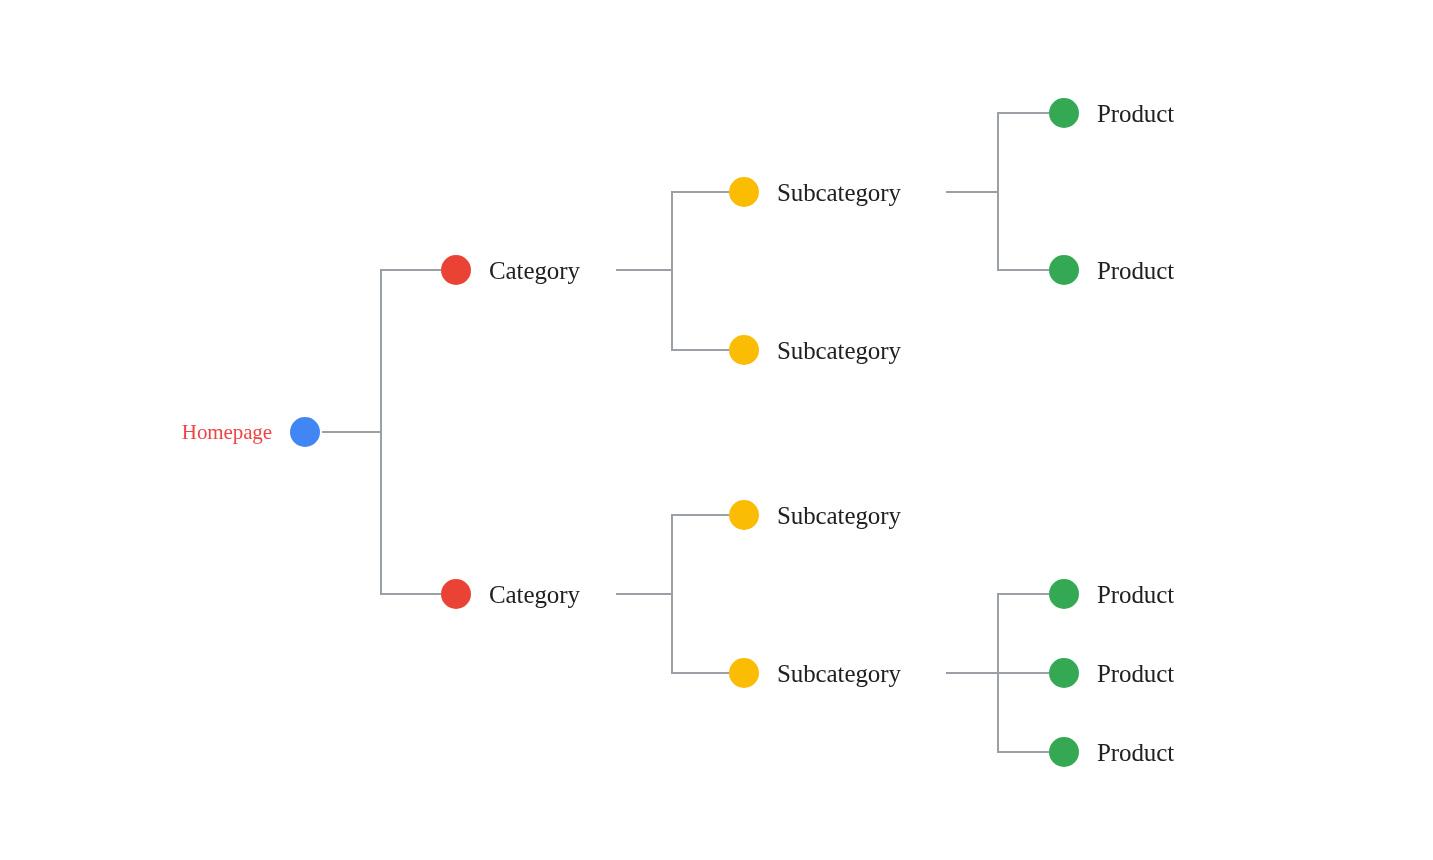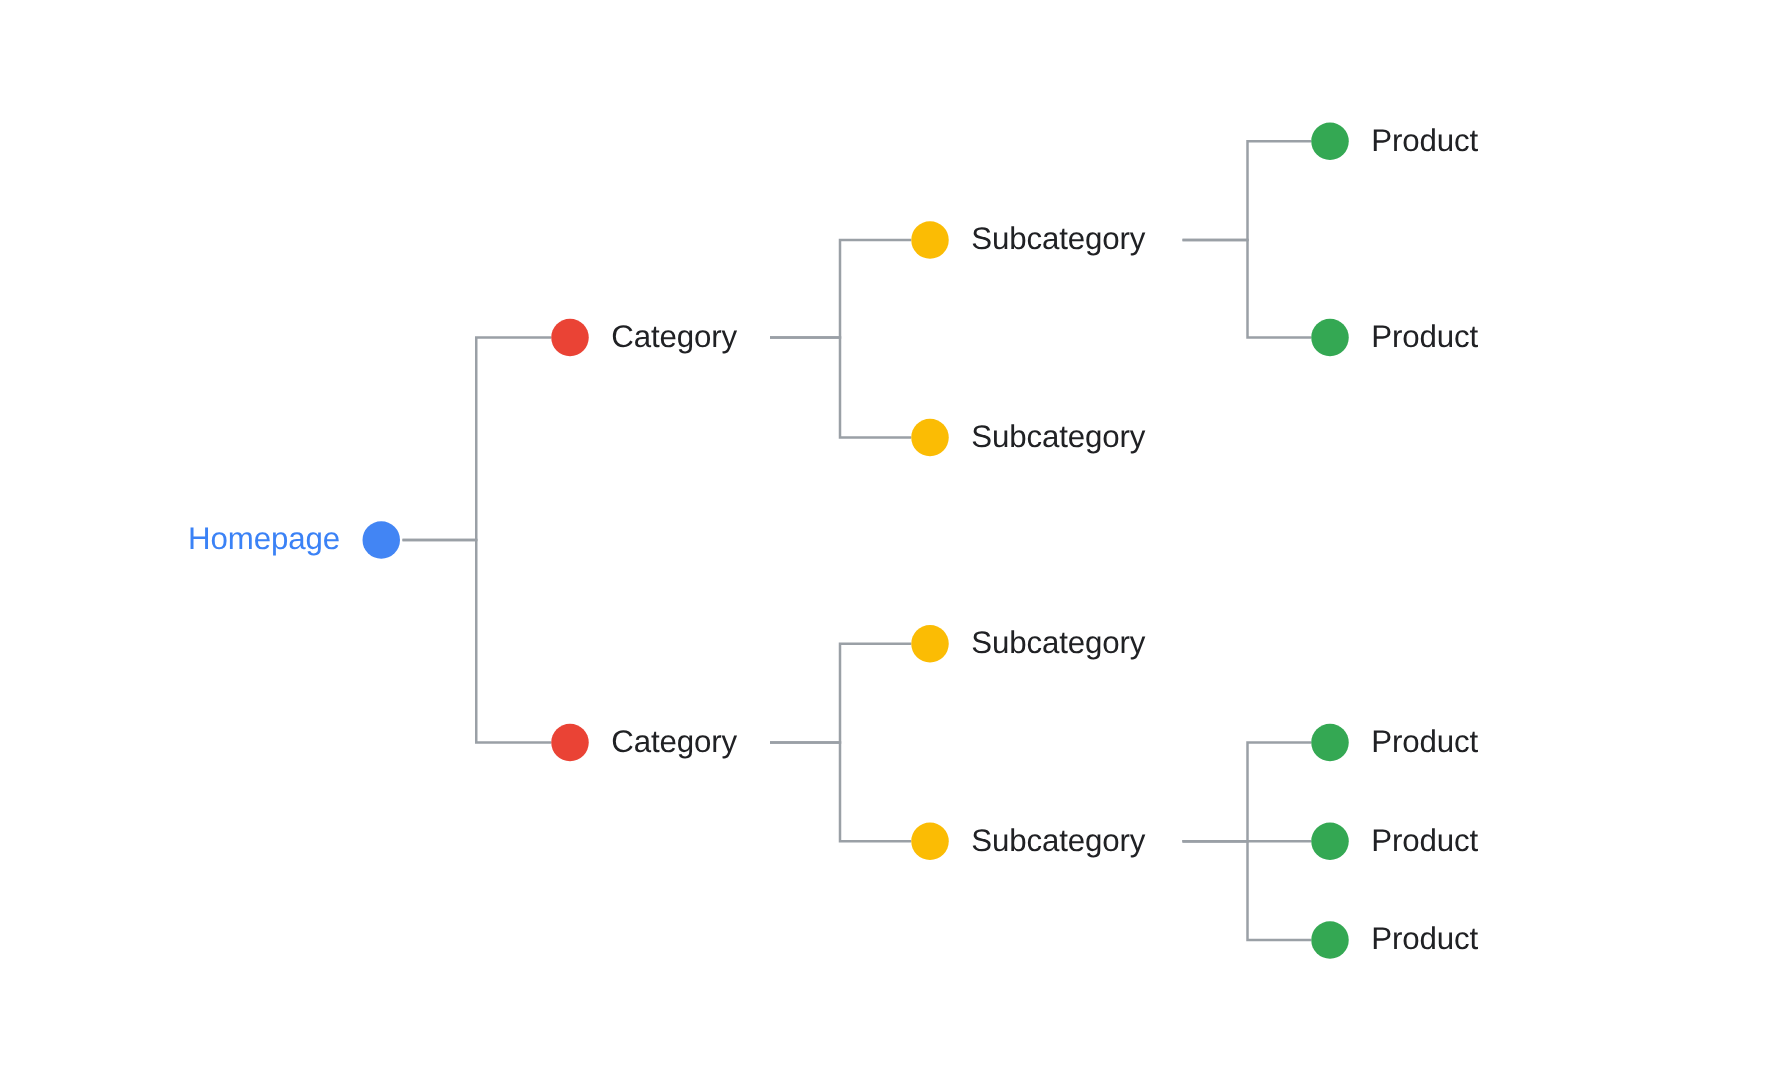--- a/index.html
+++ b/index.html
@@ -28,21 +28,21 @@
     position: absolute;
     border-radius: 50%;
     transform: translate(-50%, -50%);
   }
   .node-label {
     position: absolute;
     transform: translateY(-50%);
     white-space: nowrap;
     color: #202124;
     font-size: 25px;
-    font-family: Liberation Sans, sans-serif;
+    font-family: Liberation Serif, serif;
     letter-spacing: -0.1px;
     line-height: 1;
   }
   .label-right { text-align: left; }
   .label-left  { text-align: right; transform: translate(-100%, -50%); }
 </style>
 </head>
 <body>
 
 <div id="canvas" style="background: rgb(255, 255, 255);">
@@ -54,21 +54,21 @@
       <path d="M 616 594 L 672 594 L 672 515 L 729 515" fill="none" stroke="#9aa0a6" stroke-width="2" stroke-linecap="butt" stroke-linejoin="miter"></path>
       <path d="M 616 594 L 672 594 L 672 673 L 729 673" fill="none" stroke="#9aa0a6" stroke-width="2" stroke-linecap="butt" stroke-linejoin="miter"></path>
       <path d="M 946 192 L 998 192 L 998 113 L 1049 113" fill="none" stroke="#9aa0a6" stroke-width="2" stroke-linecap="butt" stroke-linejoin="miter"></path>
       <path d="M 946 192 L 998 192 L 998 270 L 1049 270" fill="none" stroke="#9aa0a6" stroke-width="2" stroke-linecap="butt" stroke-linejoin="miter"></path>
       <path d="M 946 673 L 998 673 L 998 594 L 1049 594" fill="none" stroke="#9aa0a6" stroke-width="2" stroke-linecap="butt" stroke-linejoin="miter"></path>
       <path d="M 946 673 L 998 673 L 1049 673" fill="none" stroke="#9aa0a6" stroke-width="2" stroke-linecap="butt" stroke-linejoin="miter"></path>
       <path d="M 946 673 L 998 673 L 998 752 L 1049 752" fill="none" stroke="#9aa0a6" stroke-width="2" stroke-linecap="butt" stroke-linejoin="miter"></path>
     </svg>
   <div id="nodes">
       <div class="node" style="left: 305px; top: 432px; width: 30px; height: 30px; background: rgb(66, 133, 244);"></div>
-      <div class="node-label label-left" style="top: 432px; left: 272px; color: #3b82f6; font-size: 25px;">Homepage</div>
+      <div class="node-label label-left" style="top: 432px; left: 272px; color: #ef4444; font-size: 21px;">Homepage</div>
       <div class="node" style="left: 456px; top: 270px; width: 30px; height: 30px; background: rgb(234, 67, 53);"></div>
       <div class="node-label label-right" style="top: 270px; left: 489px; color: rgb(32, 33, 36); font-size: 25px;">Category</div>
       <div class="node" style="left: 456px; top: 594px; width: 30px; height: 30px; background: rgb(234, 67, 53);"></div>
       <div class="node-label label-right" style="top: 594px; left: 489px; color: rgb(32, 33, 36); font-size: 25px;">Category</div>
       <div class="node" style="left: 744px; top: 192px; width: 30px; height: 30px; background: rgb(251, 188, 4);"></div>
       <div class="node-label label-right" style="top: 192px; left: 777px; color: rgb(32, 33, 36); font-size: 25px;">Subcategory</div>
       <div class="node" style="left: 744px; top: 350px; width: 30px; height: 30px; background: rgb(251, 188, 4);"></div>
       <div class="node-label label-right" style="top: 350px; left: 777px; color: rgb(32, 33, 36); font-size: 25px;">Subcategory</div>
       <div class="node" style="left: 744px; top: 515px; width: 30px; height: 30px; background: rgb(251, 188, 4);"></div>
       <div class="node-label label-right" style="top: 515px; left: 777px; color: rgb(32, 33, 36); font-size: 25px;">Subcategory</div>

